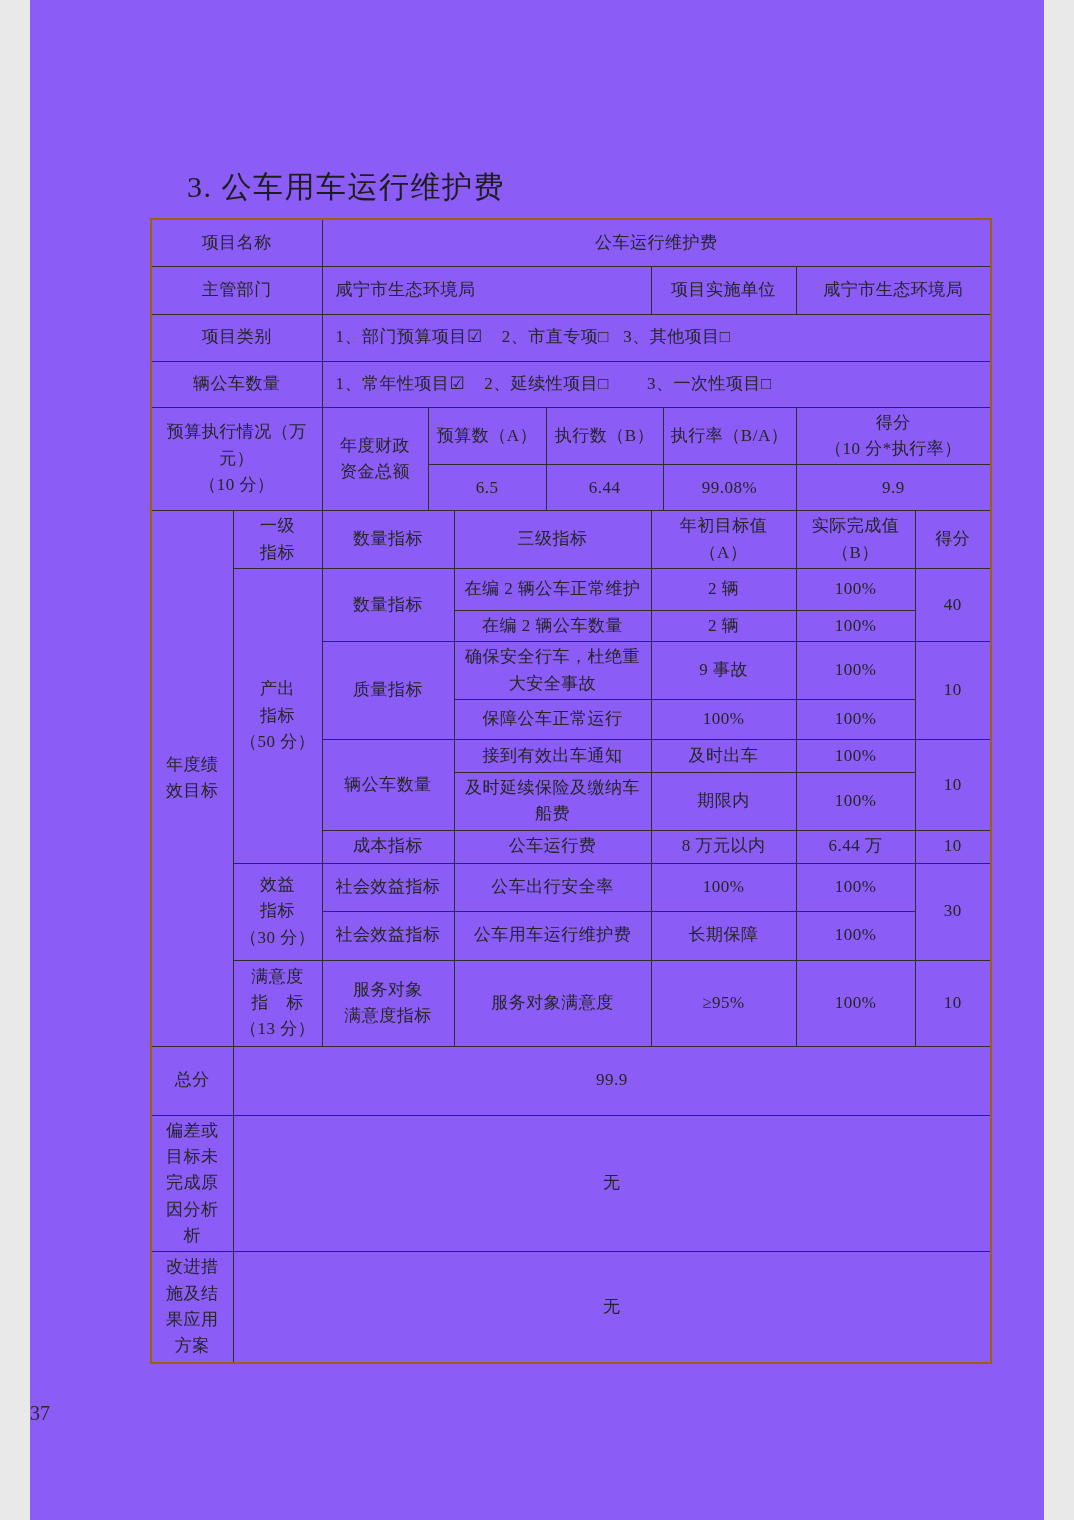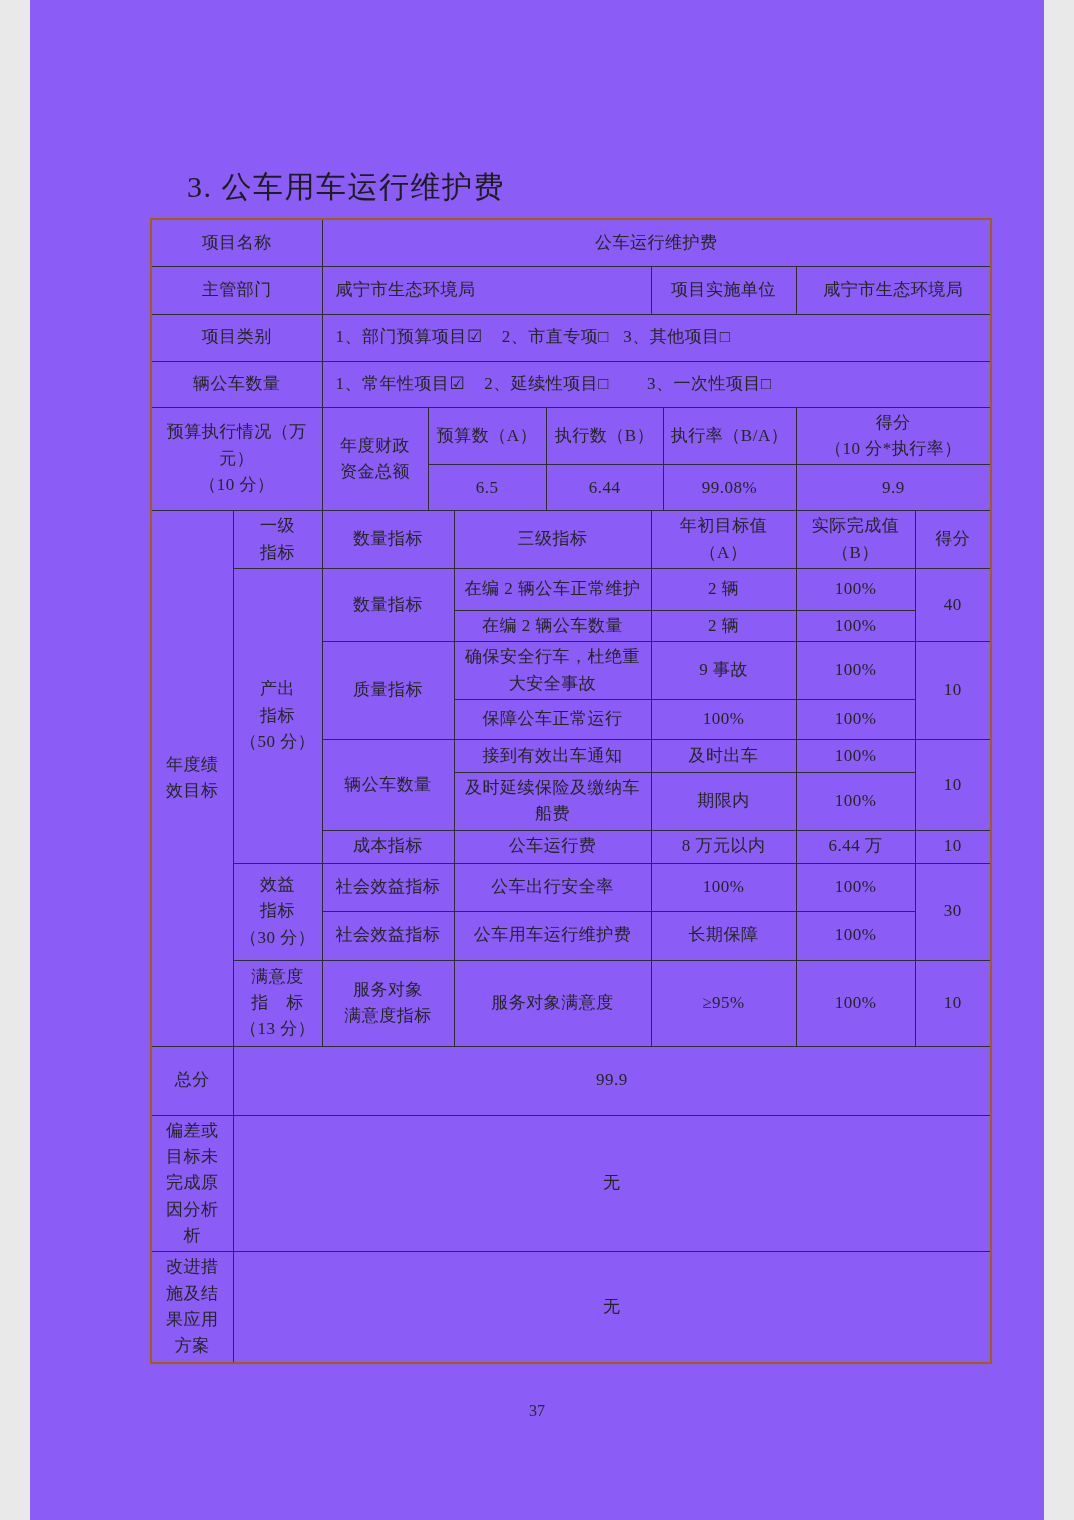--- a/index.html
+++ b/index.html
@@ -46,22 +46,21 @@
   }
   table.main td.al {
     text-align: left;
     padding-left: 13px;
   }
   .pageno {
     position: absolute;
     top: 1402px;
     left: 0;
     width: 100%;
-    text-align: center;
-    font-size: 16px;
+    font-size: 20px;
     color: #2a2a2a;
   }
 </style>
 </head>
 <body>
 
 <div class="page">
 
   <div class="doc-title">3. 公车用车运行维护费</div>
 

